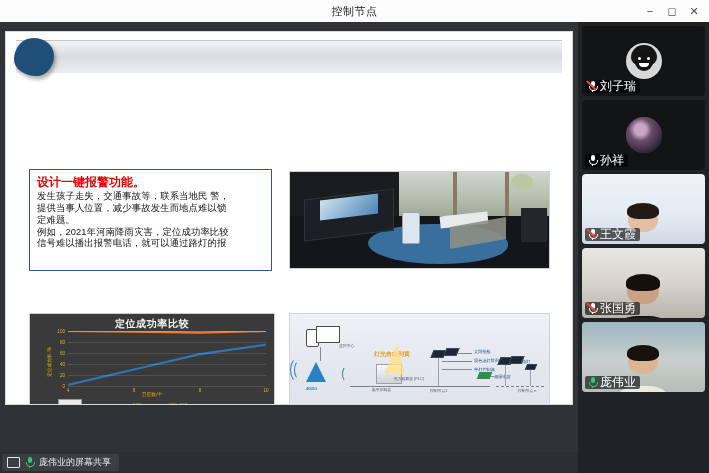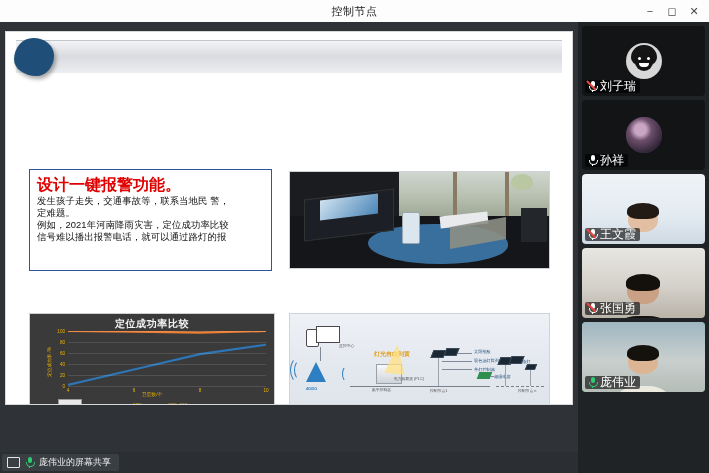--- a/index.html
+++ b/index.html
@@ -61,21 +61,21 @@
   .logo-text{display:flex;flex-direction:column;line-height:1;margin-left:2px;}
   .logo-cn{font-size:10px;font-weight:bold;color:#1f3f6e;letter-spacing:1px;}
   .logo-en{font-size:3.4px;color:#3a5a86;letter-spacing:.3px;margin-top:2px;}
 
   
   .textbox{
     position:absolute;left:23px;top:137px;width:243px;height:102px;
     border:1.4px solid #2f5597;background:#fff;
     padding:5px 6px 0 7px;box-sizing:border-box;
   }
-  .tb-title{font-size:16px;font-weight:bold;color:#e00000;line-height:1.25;}
+  .tb-title{font-size:12px;font-weight:bold;color:#e00000;line-height:1.25;}
   .tb-body{font-size:9.4px;color:#111;line-height:1.26;letter-spacing:.1px;}
 
   
   .photo{
     position:absolute;left:283px;top:139px;width:259px;height:96px;
     background:#1a1c20;overflow:hidden;border:1px solid #cfd2d6;
   }
   .ph-window{position:absolute;right:0;top:0;width:150px;height:58px;
     background:linear-gradient(180deg,#cfd6cf 0%,#b6bfae 45%,#8e9684 100%);}
   .ph-mullion{position:absolute;top:0;width:4px;height:58px;background:#8a7a63;}
@@ -240,20 +240,21 @@
 
     <div class="slide">
 
       <div class="slide-head"></div>
       <div class="head-shape"></div>
 
 
       <div class="textbox">
         <div class="tb-title">设计一键报警功能。</div>
         <div class="tb-body">发生孩子走失，交通事故等，联系当地民 警，</div>
+        <div class="tb-body">提供当事人位置，减少事故发生而地点难以锁</div>
         <div class="tb-body">定难题。</div>
         <div class="tb-body">例如，2021年河南降雨灾害，定位成功率比较</div>
         <div class="tb-body">信号难以播出报警电话，就可以通过路灯的报</div>
       </div>
 
       <div class="photo">
         <div class="ph-window"></div>
         <div class="ph-mullion" style="right:92px;"></div>
         <div class="ph-mullion" style="right:40px;"></div>
         <div class="ph-sill"></div>

